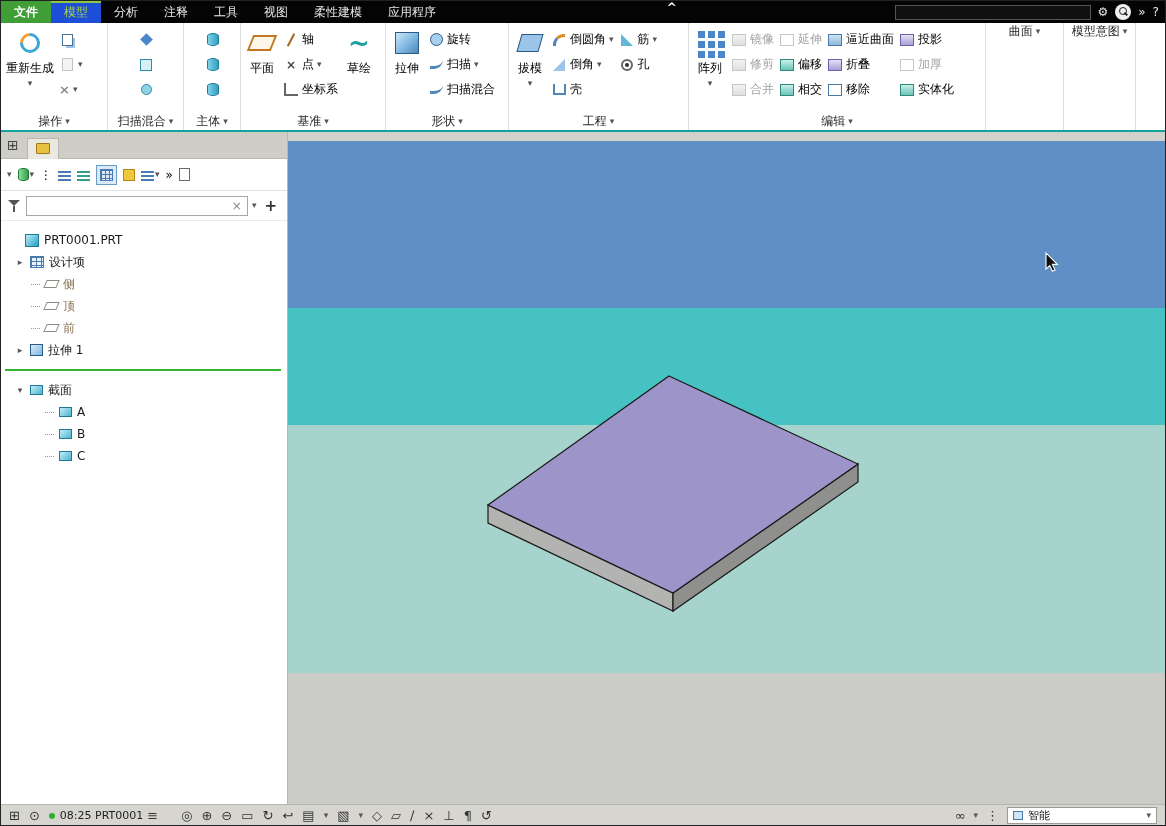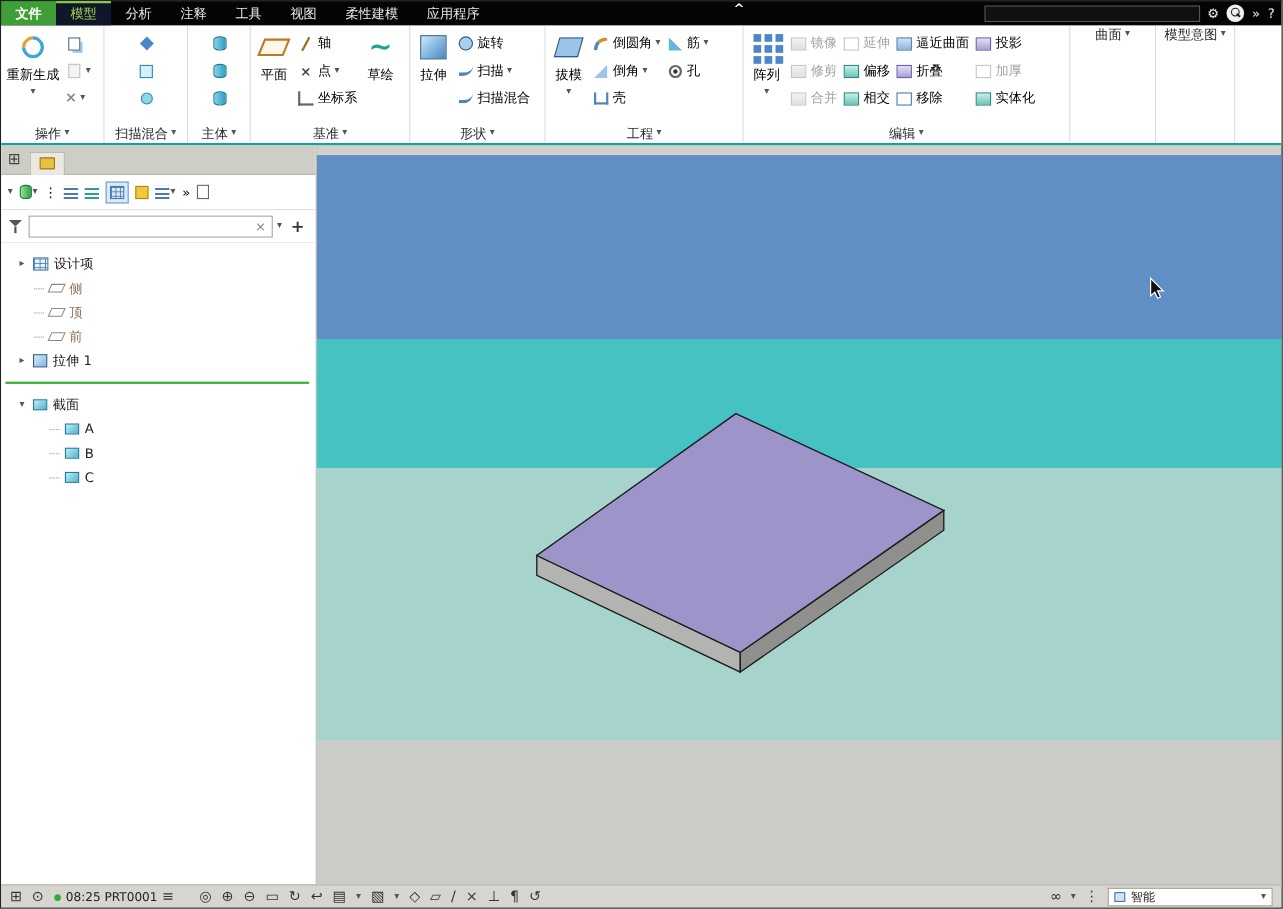--- a/index.html
+++ b/index.html
@@ -6,21 +6,21 @@
   body { margin:0; background:#888; }
   .app { position:relative; width:1166px; height:826px; background:#d2d1cb;
          font-family:"DejaVu Sans","Liberation Sans",sans-serif; font-size:12px;
          overflow:hidden; border:1px solid #222; }
 
   
   .menubar { position:absolute; top:0; left:0; right:0; height:22px; background:#040404;
              display:flex; align-items:stretch; color:#e8e8e8; z-index:5; }
   .mtab { padding:0 13px; display:flex; align-items:center; cursor:default; white-space:nowrap; }
   .mtab.file { background:#3f9e35; color:#fff; font-weight:bold; }
-  .mtab.active { background:#0f172a; color:#a5d34a; box-shadow:inset 0 2px 0 #8dc63f; }
+  .mtab.active { background:#1d4ed8; color:#a5d34a; box-shadow:inset 0 2px 0 #8dc63f; }
   .mright { margin-left:auto; display:flex; align-items:center; gap:7px; padding-right:6px; }
   .collapse-chevron { color:#fff; font-weight:bold; margin-left:auto; padding:0 10px; cursor:pointer; }
   .cmd-search { width:196px; height:15px; background:#101010; border:1px solid #555;
                 color:#ddd; font-size:11px; padding:0 4px; }
   .mbicon { color:#e8e8e8; font-size:12px; cursor:pointer; display:inline-flex; align-items:center; }
   .search-circle { width:16px; height:16px; border-radius:50%; background:#f0f0f0; position:relative; cursor:pointer; }
   .search-circle::before { content:''; position:absolute; left:4px; top:3px; width:6px; height:6px;
                            border:1.5px solid #222; border-radius:50%; }
   .search-circle::after { content:''; position:absolute; left:9px; top:9px; width:4px; height:1.5px;
                           background:#222; transform:rotate(40deg); }
@@ -182,21 +182,21 @@
       <input class="cmd-search" value="" style="">
       <span class="mbicon">⚙</span>
       <span class="search-circle"></span>
       <span class="mbicon">»</span>
       <span class="mbicon">?</span>
     </div>
   </div>
 
   <div class="ribbon">
 
-    <div class="rgroup" style="width:94px">
+    <div class="rgroup" style="width:107px">
       <div class="rgc">
         <div class="rlarge">
           <span class="ic32">
               <span class="i-regen"></span>
             </span>
           <span>重新生成</span>
           <span class="dd">▾</span>
         </div>
         <div class="rcol">
           <span class="ritem">
@@ -560,20 +560,24 @@
       <span class="i-funnel"></span>
       <div class="filter-input-wrap">
         <input class="filter-input" value="" style="">
         <span class="clear-x">×</span>
       </div>
       <span class="dd">▾</span>
       <span class="plus-btn">+</span>
     </div>
 
     <div class="tree">
+      <div class="trow" style="padding-left:24px">
+        <span class="i-part"></span>
+        <span>PRT0001.PRT</span>
+      </div>
       <div class="trow" style="padding-left:14px">
         <span class="arrow">▸</span>
         <span class="i-table"></span>
         <span>设计项</span>
       </div>
       <div class="trow" style="padding-left:30px">
         <span class="conn"></span>
         <span class="i-tplane"></span>
         <span class="brown">侧</span>
       </div>

